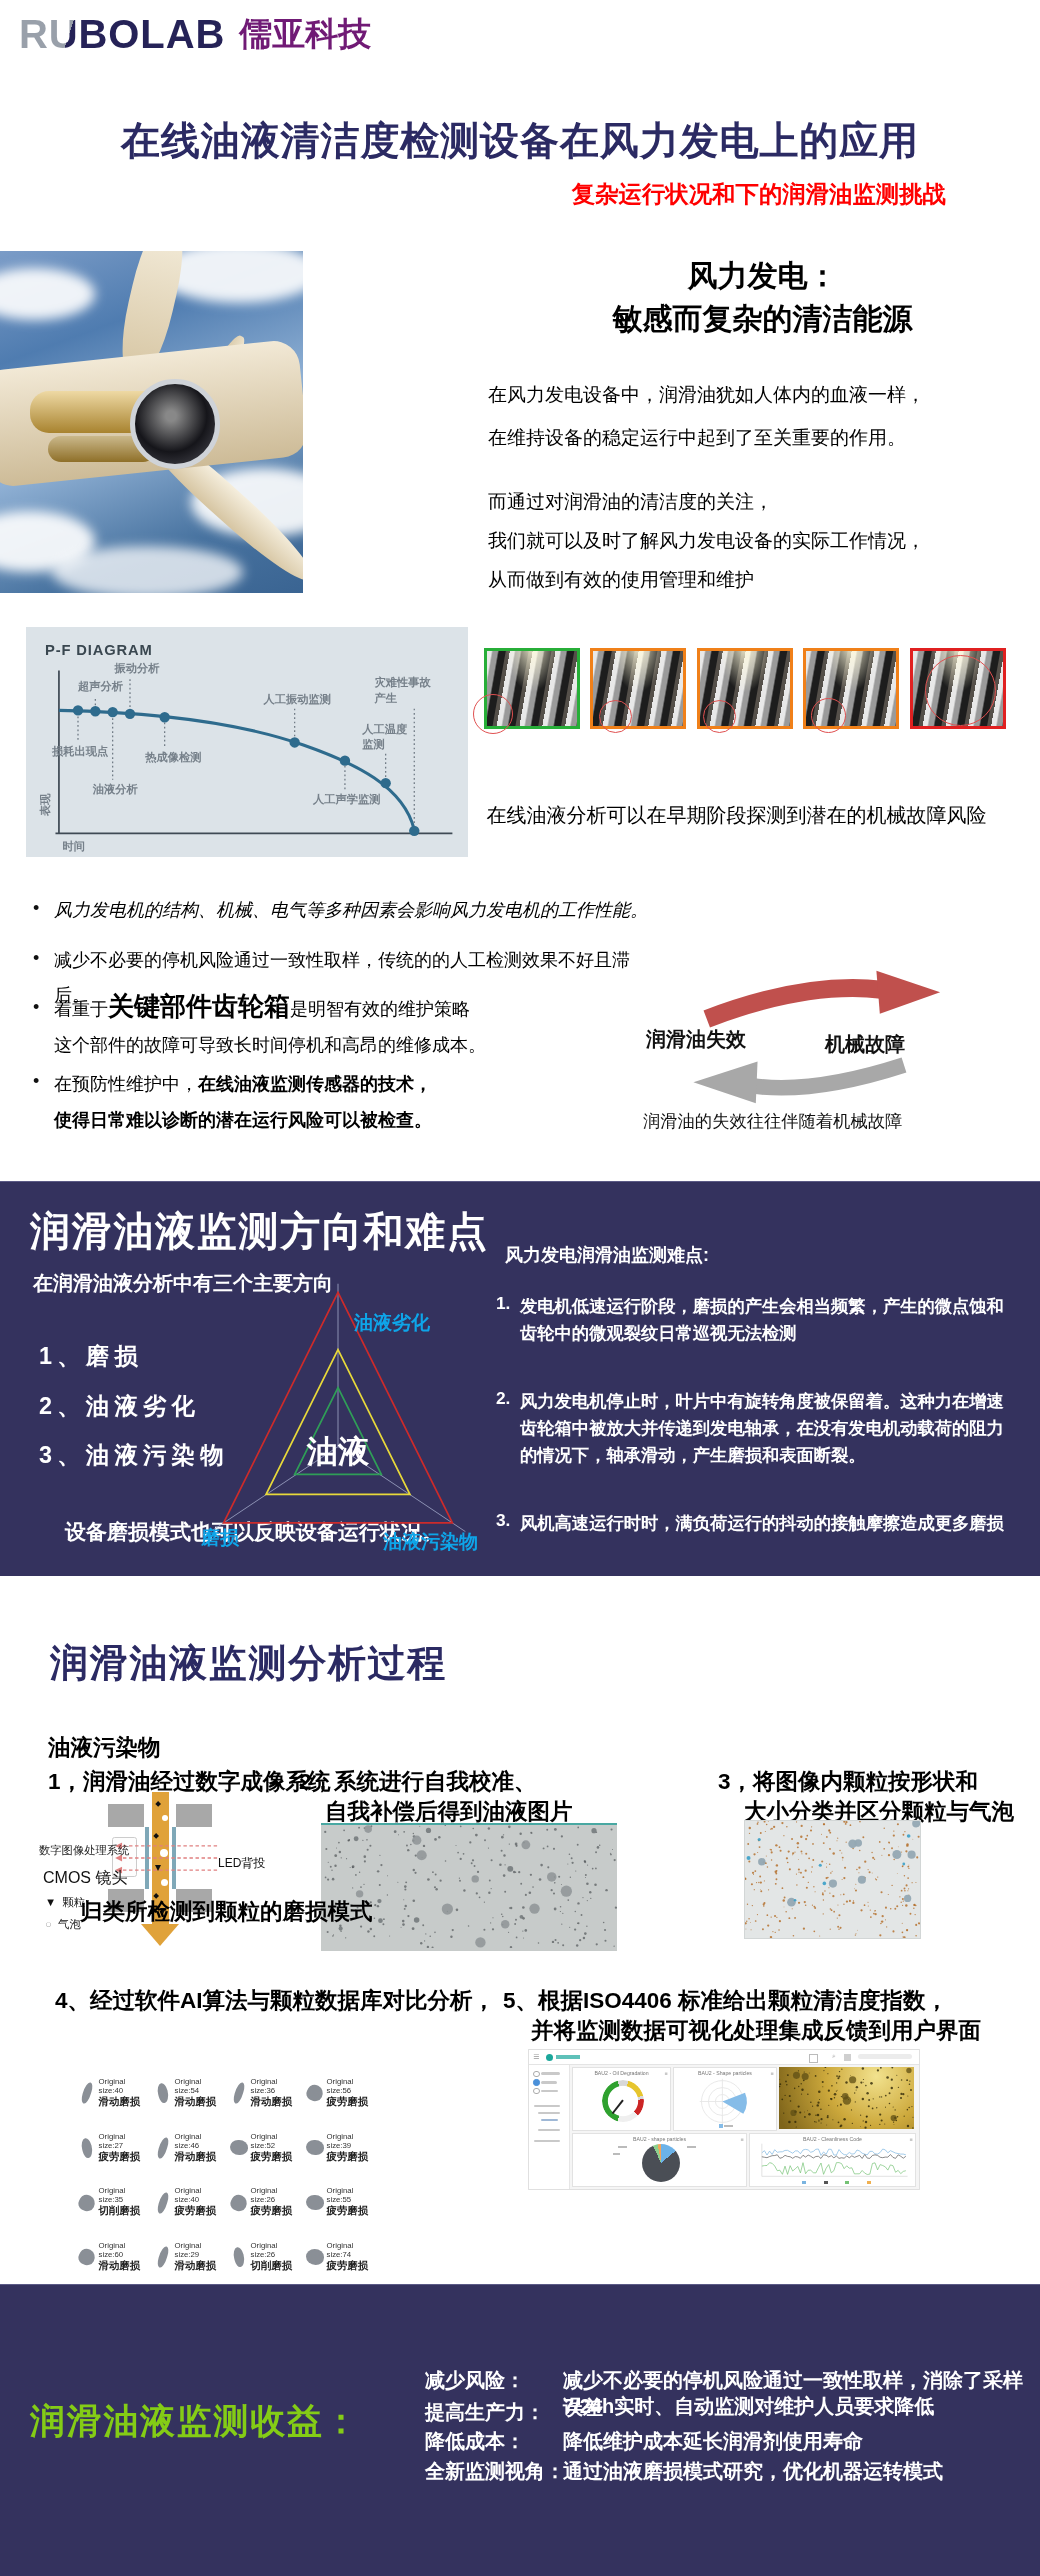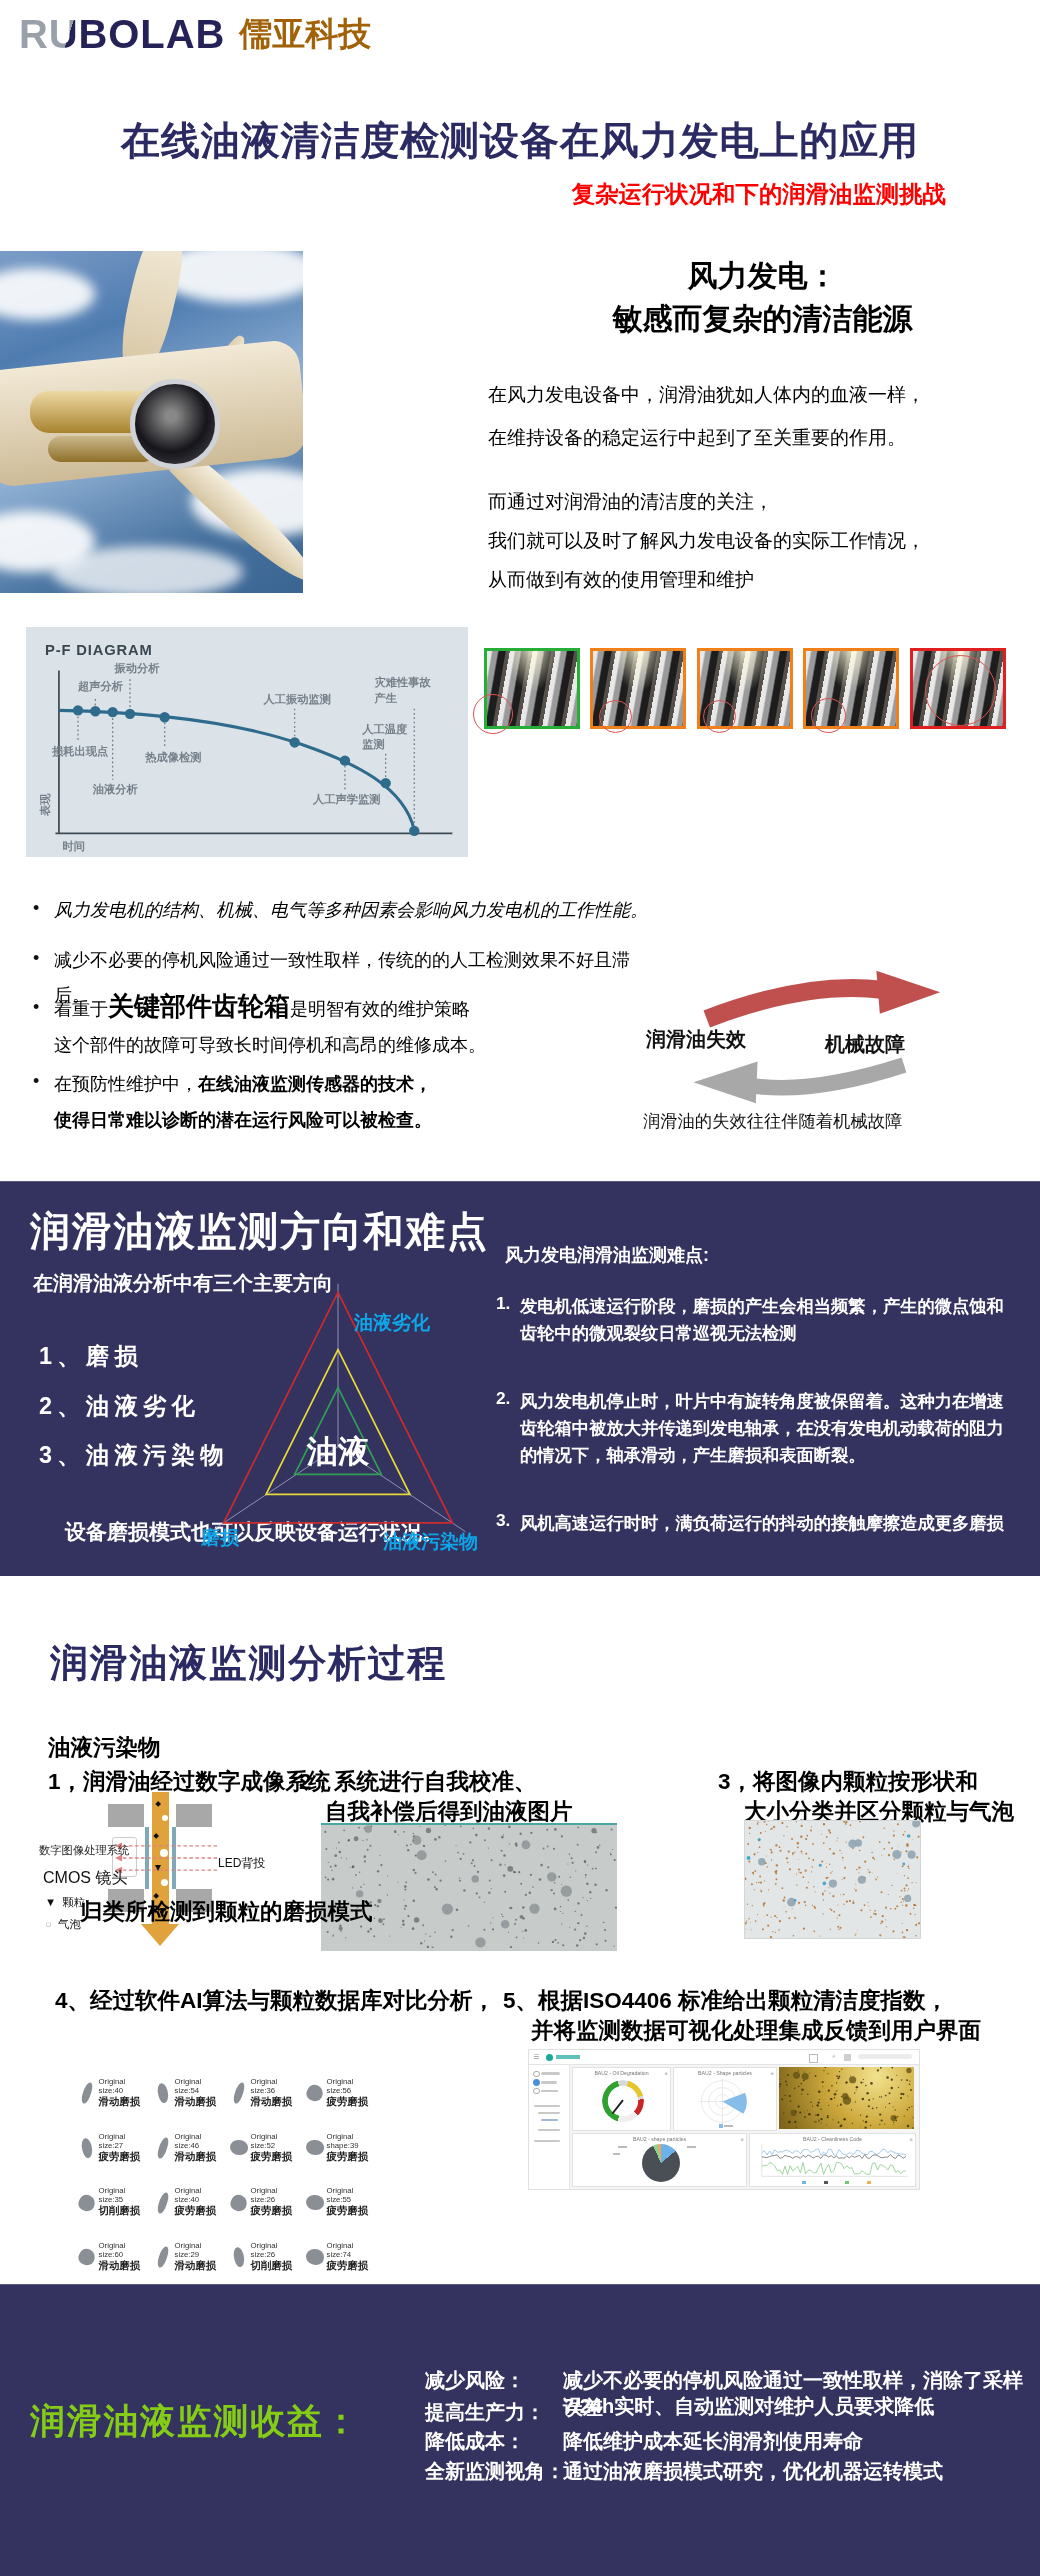--- a/index.html
+++ b/index.html
@@ -3,21 +3,21 @@
 <meta charset="utf-8">
 <style>
   html,body{margin:0;padding:0;background:#fff;}
   .page{position:relative;width:1040px;height:2576px;background:#fff;overflow:hidden;
         font-family:"Liberation Sans","DejaVu Sans",sans-serif;color:#111;}
   .abs{position:absolute;}
   
   .logo-en{font-size:40px;font-weight:900;letter-spacing:0.9px;
      background:linear-gradient(108deg,#99a0aa 0 26%,#252257 26%);
      -webkit-background-clip:text;background-clip:text;color:transparent;}
-  .logo-cn{font-size:33px;font-weight:900;color:#a16207;margin-left:14px;}
+  .logo-cn{font-size:33px;font-weight:900;color:#701a75;margin-left:14px;}
   .main-title{width:1040px;text-align:center;font-size:39px;font-weight:900;color:#2b2a63;letter-spacing:0.9px;}
   .sub-title{width:426px;text-align:right;font-size:23.4px;font-weight:900;color:#f00;}
   
   .intro-h{width:555px;text-align:center;font-size:30px;font-weight:900;color:#000;line-height:43px;}
   .para{font-size:19px;color:#000;}
   
   .turbine{left:0;top:251px;width:303px;height:342px;overflow:hidden;
     background:linear-gradient(160deg,#7b9cc7 0%,#4f7cb0 25%,#8fb0d4 52%,#47729f 80%,#3a6492 100%);}
   .cloud{position:absolute;background:#fff;border-radius:50%;filter:blur(6px);opacity:.9;}
   .blade{position:absolute;background:linear-gradient(#f5eedd,#d6c5a2);border-radius:45%;}
@@ -185,20 +185,21 @@
     <div class="gearframe">
       <div class="redring" style="left:3.5px;top:49px;width:31px;height:31px;"></div>
     </div>
     <div class="gearframe">
       <div class="redring" style="left:5.2px;top:47px;width:33px;height:33px;"></div>
     </div>
     <div class="gearframe" style="border-color:#e02020;">
       <div class="redring" style="left:12px;top:3.5px;width:69px;height:69px;"></div>
     </div>
   </div>
+  <div class="abs gear-caption">在线油液分析可以在早期阶段探测到潜在的机械故障风险</div>
 
   <div class="bdot" style="top:898px;">•</div>
   <div class="abs bullet" style="left:54px;top:893px;width:607px;font-style:italic;">风力发电机的结构、机械、电气等多种因素会影响风力发电机的工作性能。</div>
   <div class="bdot" style="top:948px;">•</div>
   <div class="abs bullet" style="left:54px;top:943px;width:607px;">减少不必要的停机风险通过一致性取样，传统的的人工检测效果不好且滞后。</div>
   <div class="bdot" style="top:997px;">•</div>
   <div class="abs bullet" style="left:54px;top:988px;width:607px;line-height:36px;">
     <div><span>着重于</span><span class="bigstrong">关键部件齿轮箱</span><span>是明智有效的维护策略</span></div>
     <div>这个部件的故障可导致长时间停机和高昂的维修成本。</div>
   </div>
@@ -972,21 +973,21 @@
         <span>
           <span class="psize">Original size:52</span>
           <span class="ptype">疲劳磨损</span>
         </span>
       </div>
     <div class="pcell">
         <span class="pshape">
           <span class="blob pv-c"></span>
         </span>
         <span>
-          <span class="psize">Original shape:39</span>
+          <span class="psize">Original size:39</span>
           <span class="ptype">疲劳磨损</span>
         </span>
       </div>
     <div class="pcell">
         <span class="pshape">
           <span class="blob pv-d"></span>
         </span>
         <span>
           <span class="psize">Original size:35</span>
           <span class="ptype">切削磨损</span>

